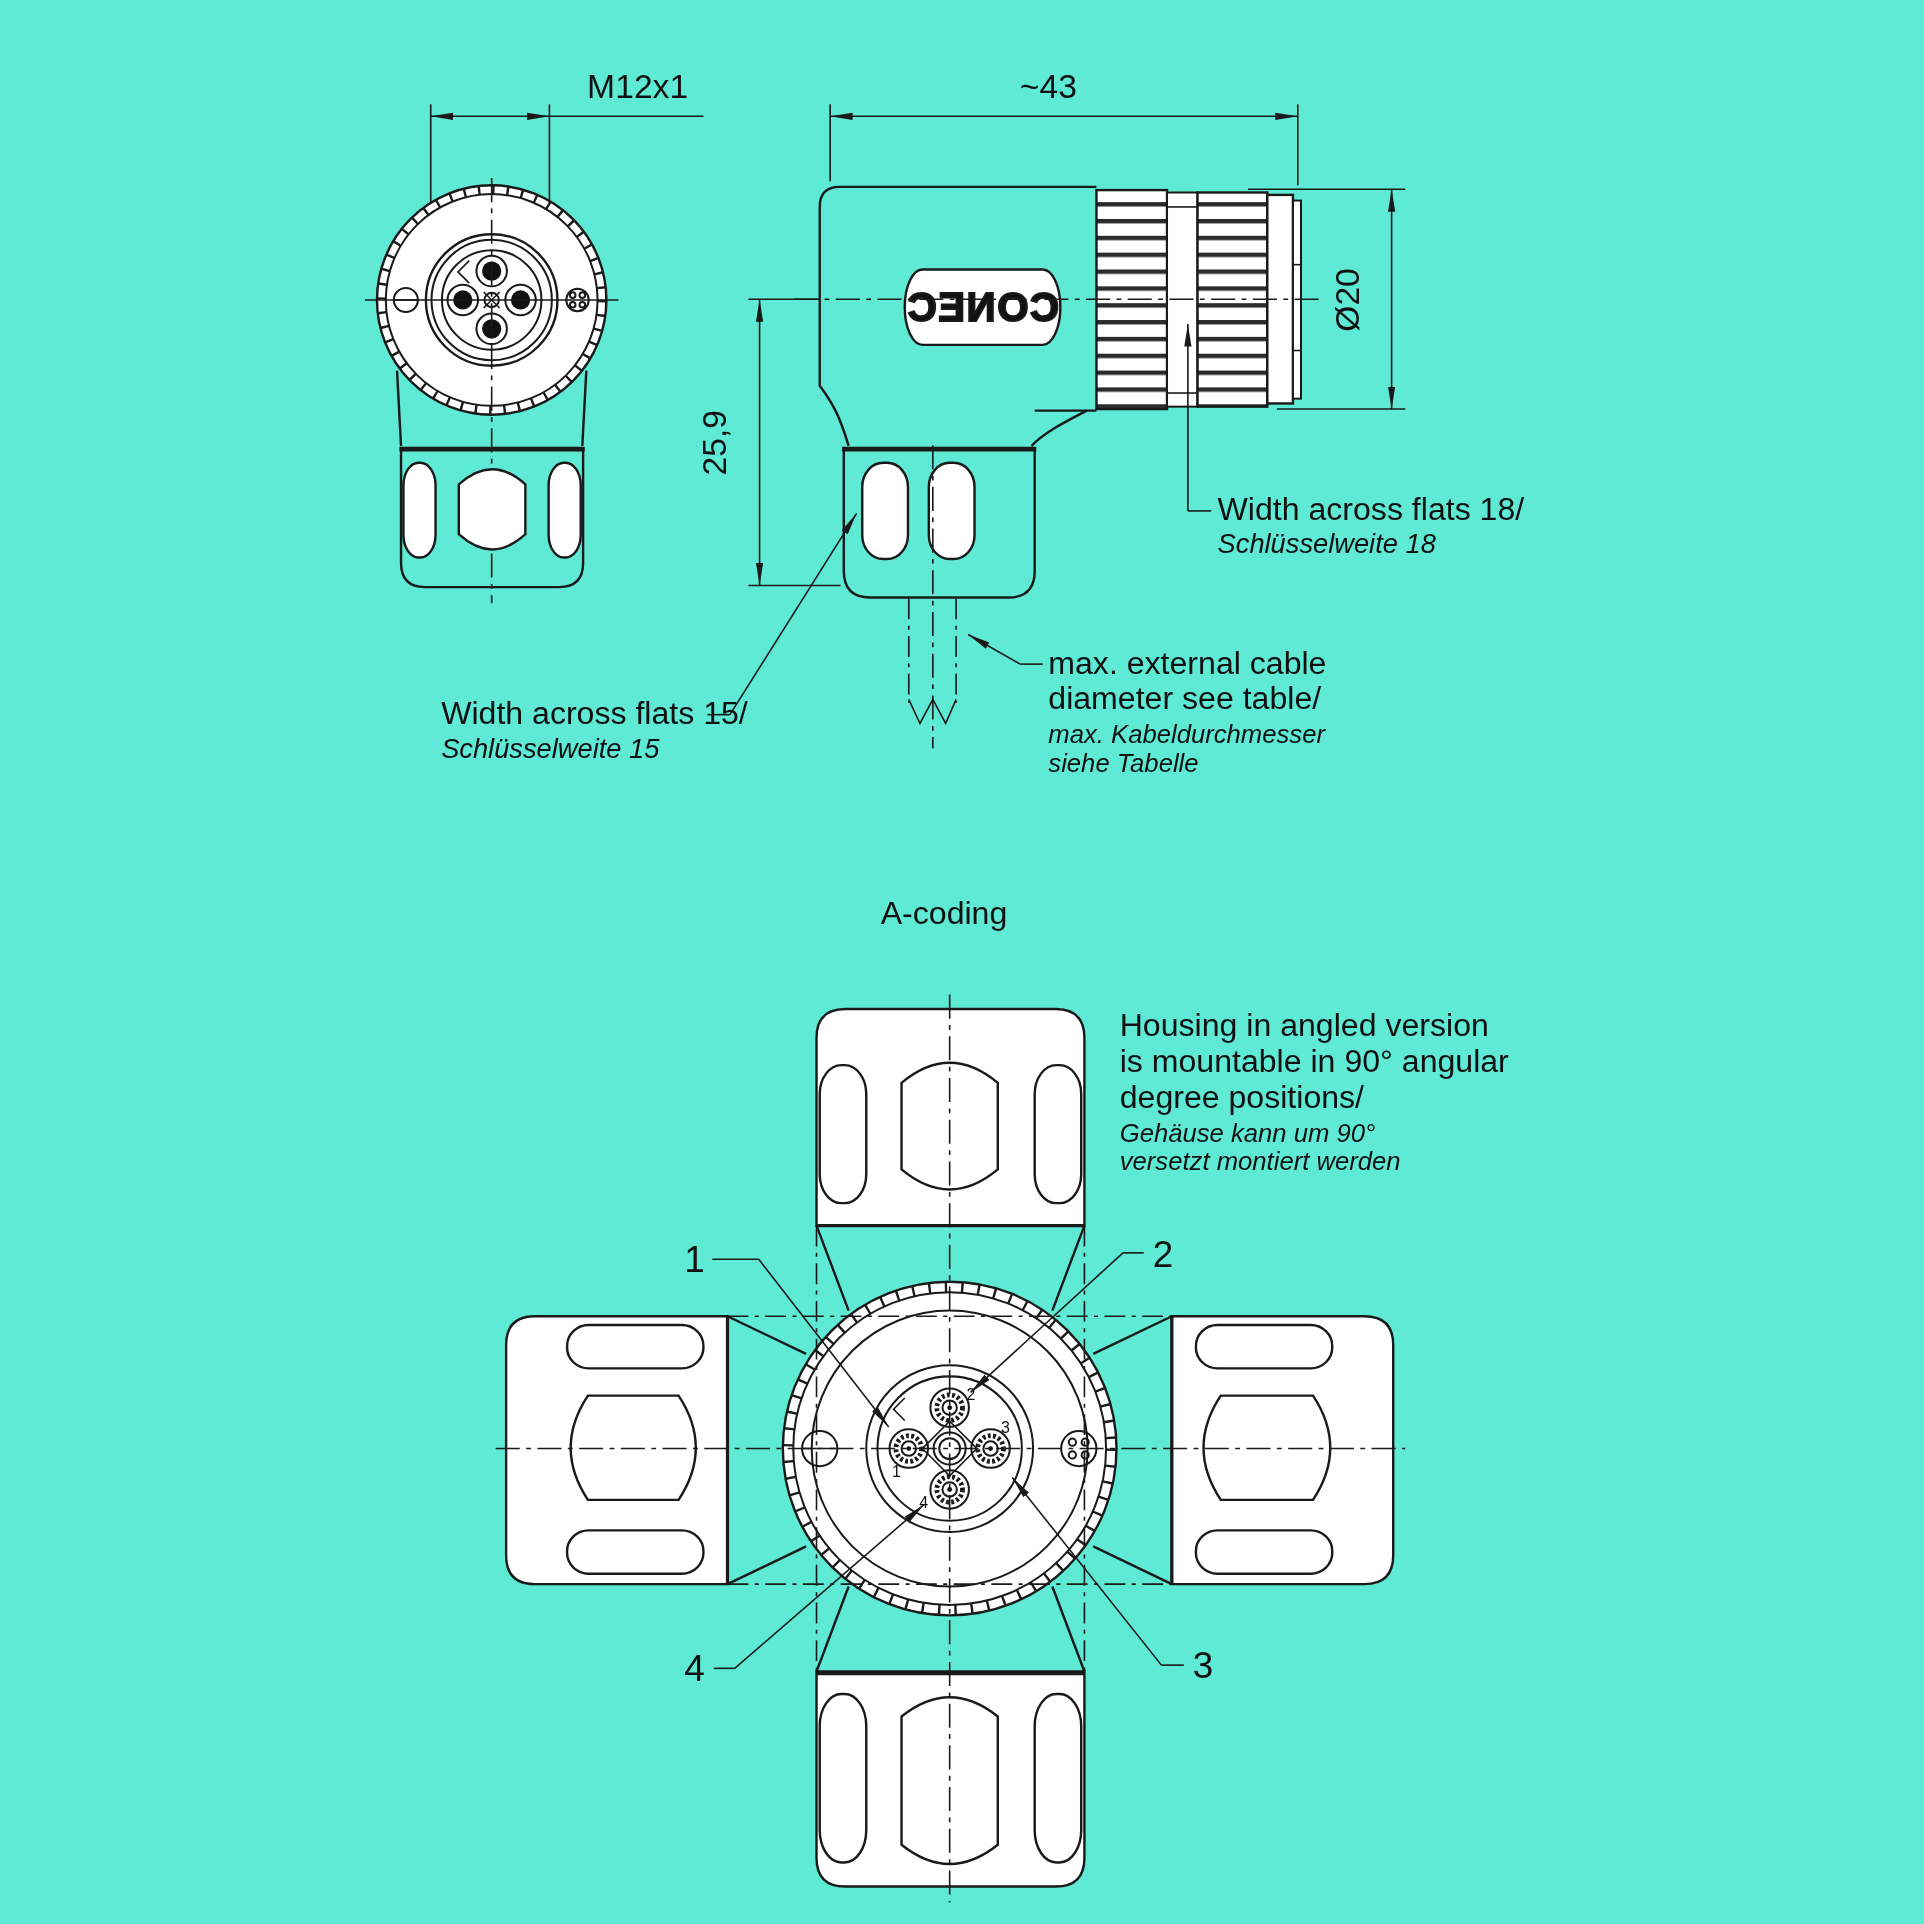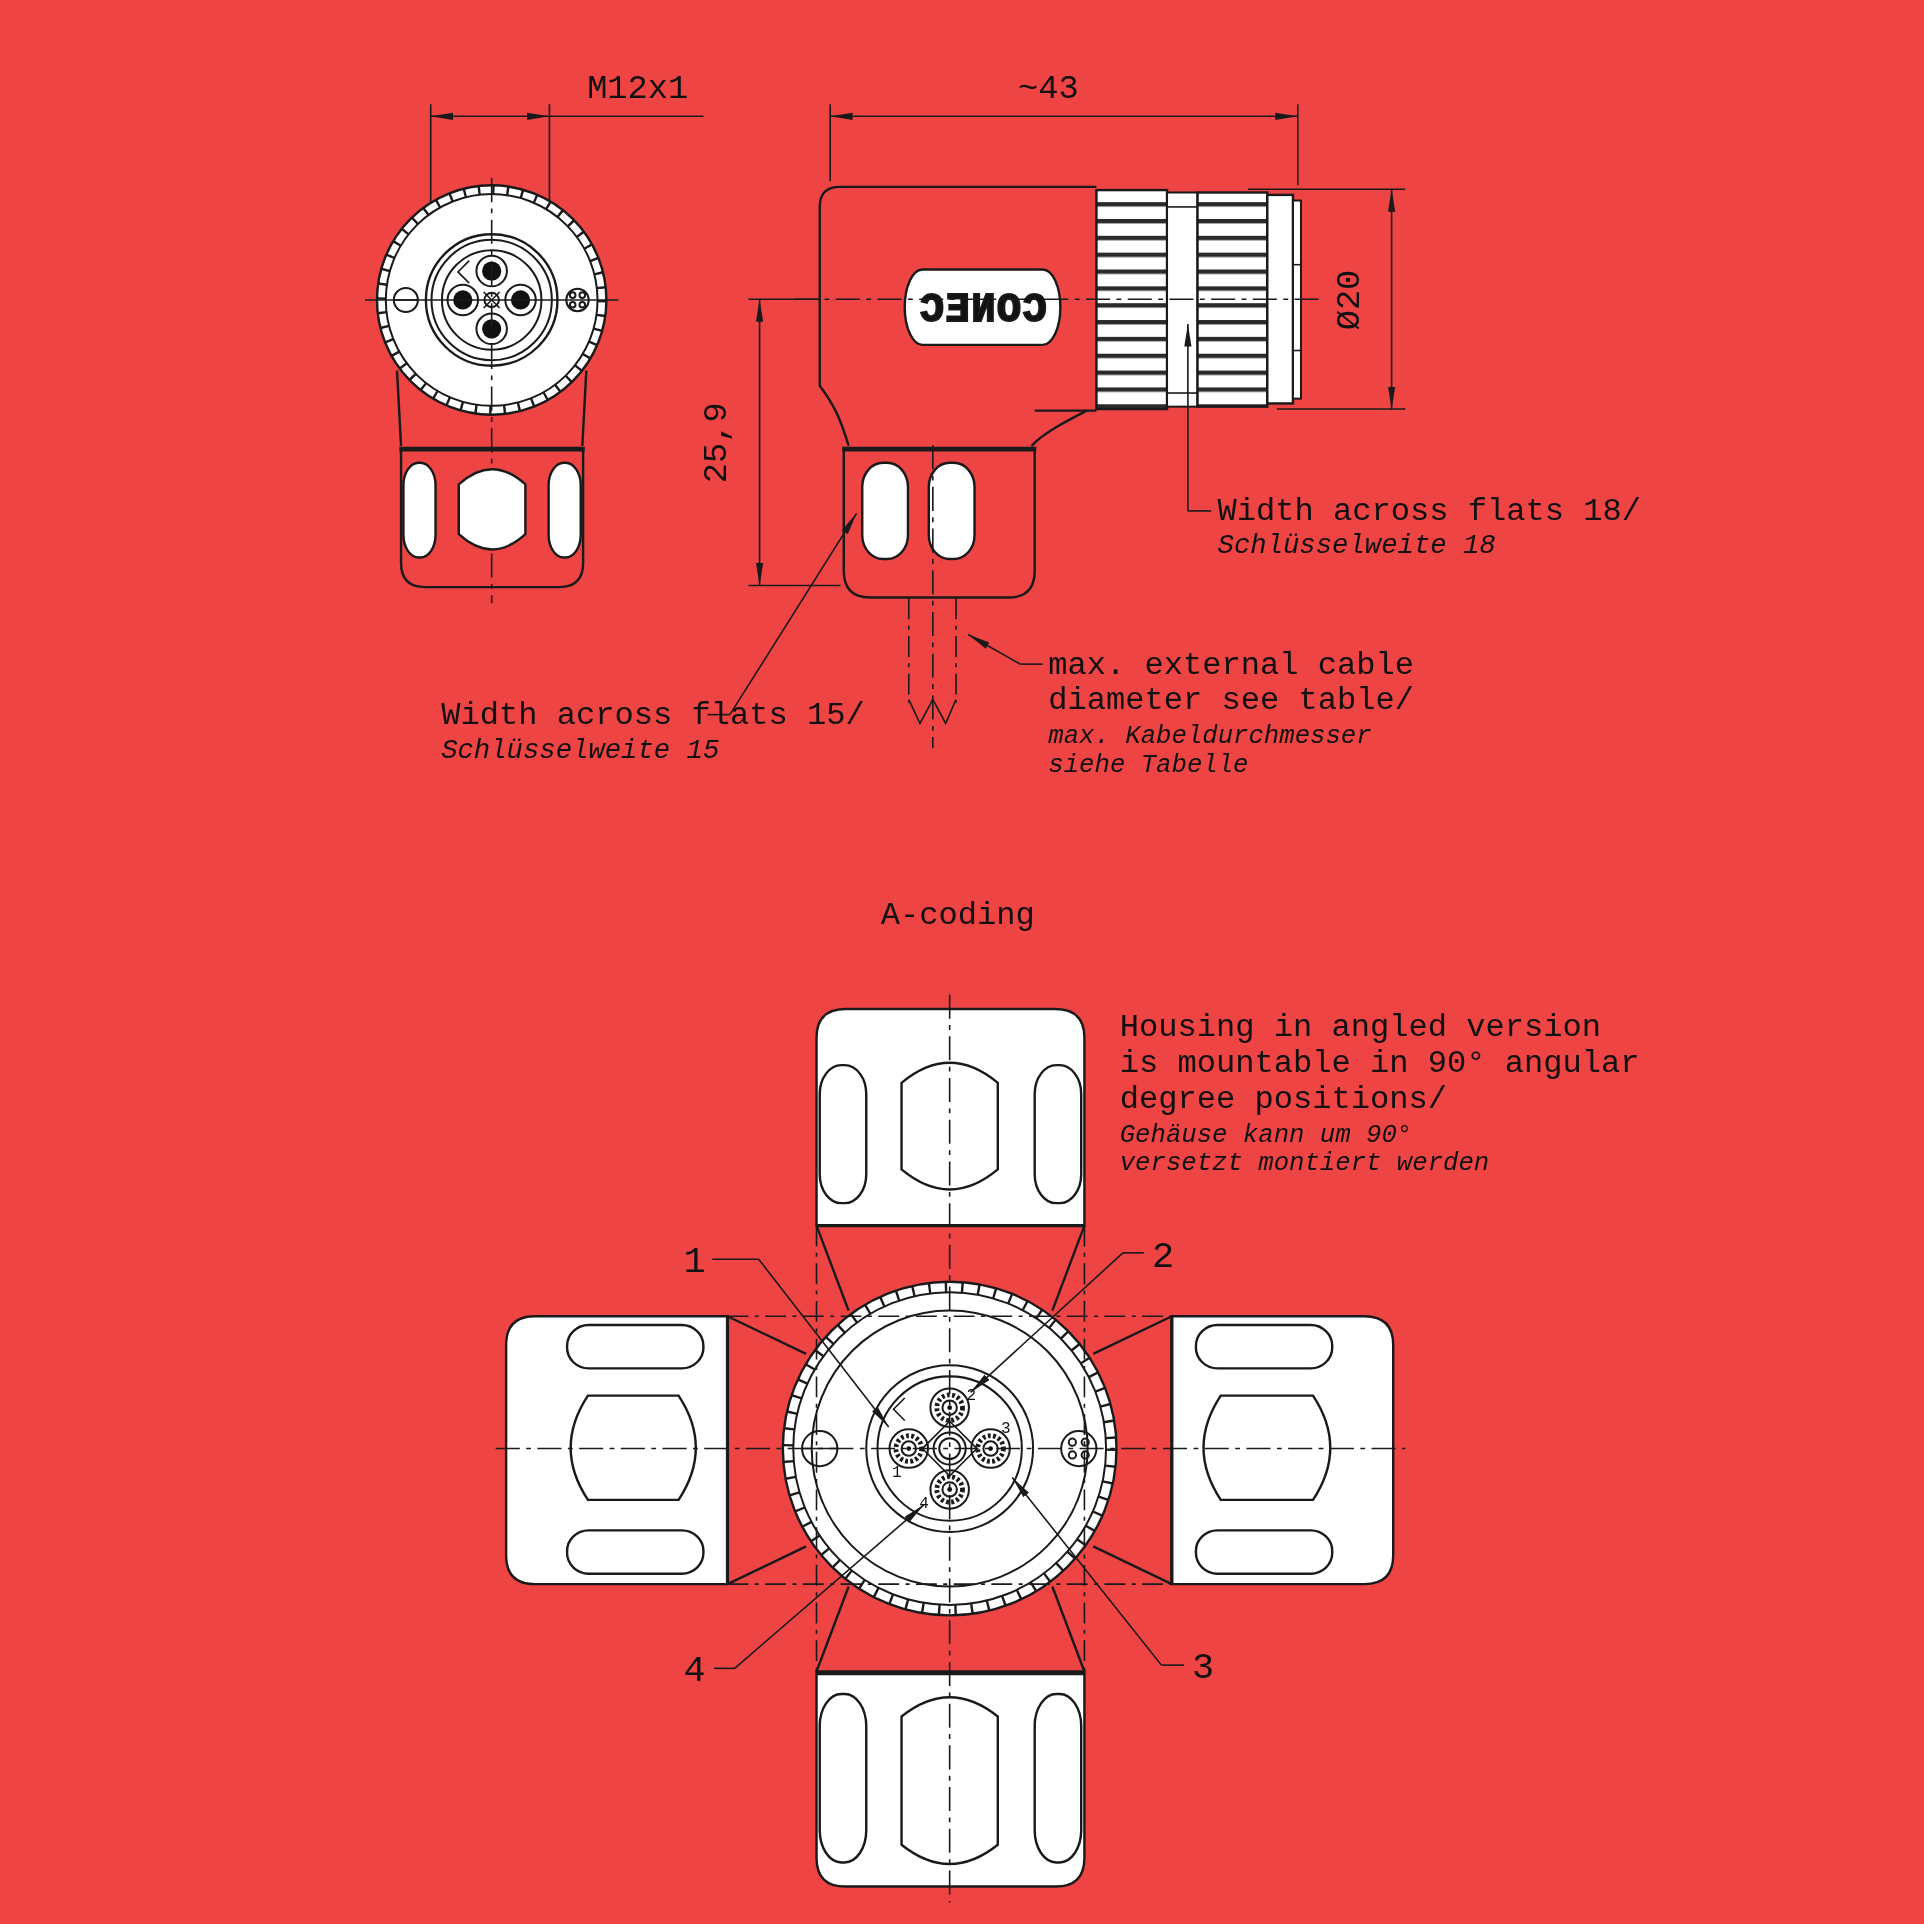--- a/index.html
+++ b/index.html
@@ -1,16 +1,16 @@
 <!DOCTYPE html>
 <html style="font-size:13px"><head>
 <meta charset="utf-8">
 <style>
   html,body{margin:0;padding:0;background:#ffffff;}
-  .page{width:1925px;height:1925px;background:#ef4444;position:relative;font-family:Liberation Mono, monospace;}
+  .page{width:1925px;height:1925px;background:#5eead4;position:relative;font-family:Liberation Sans, sans-serif;}
   svg{display:block;}
   text{fill:#111;}
   .lbl{font-size:40px;}
   .lbl-it{font-size:34px;font-style:italic;}
   .lbl-it-sm{font-size:32px;font-style:italic;}
   .dim{font-size:42px;}
   .pinnum{font-size:46px;}
   .tiny{font-size:20px;}
   .outline{fill:#fff;stroke:#1a1a1a;stroke-width:3;}
   .outline-thin{fill:none;stroke:#1a1a1a;stroke-width:2.5;}

